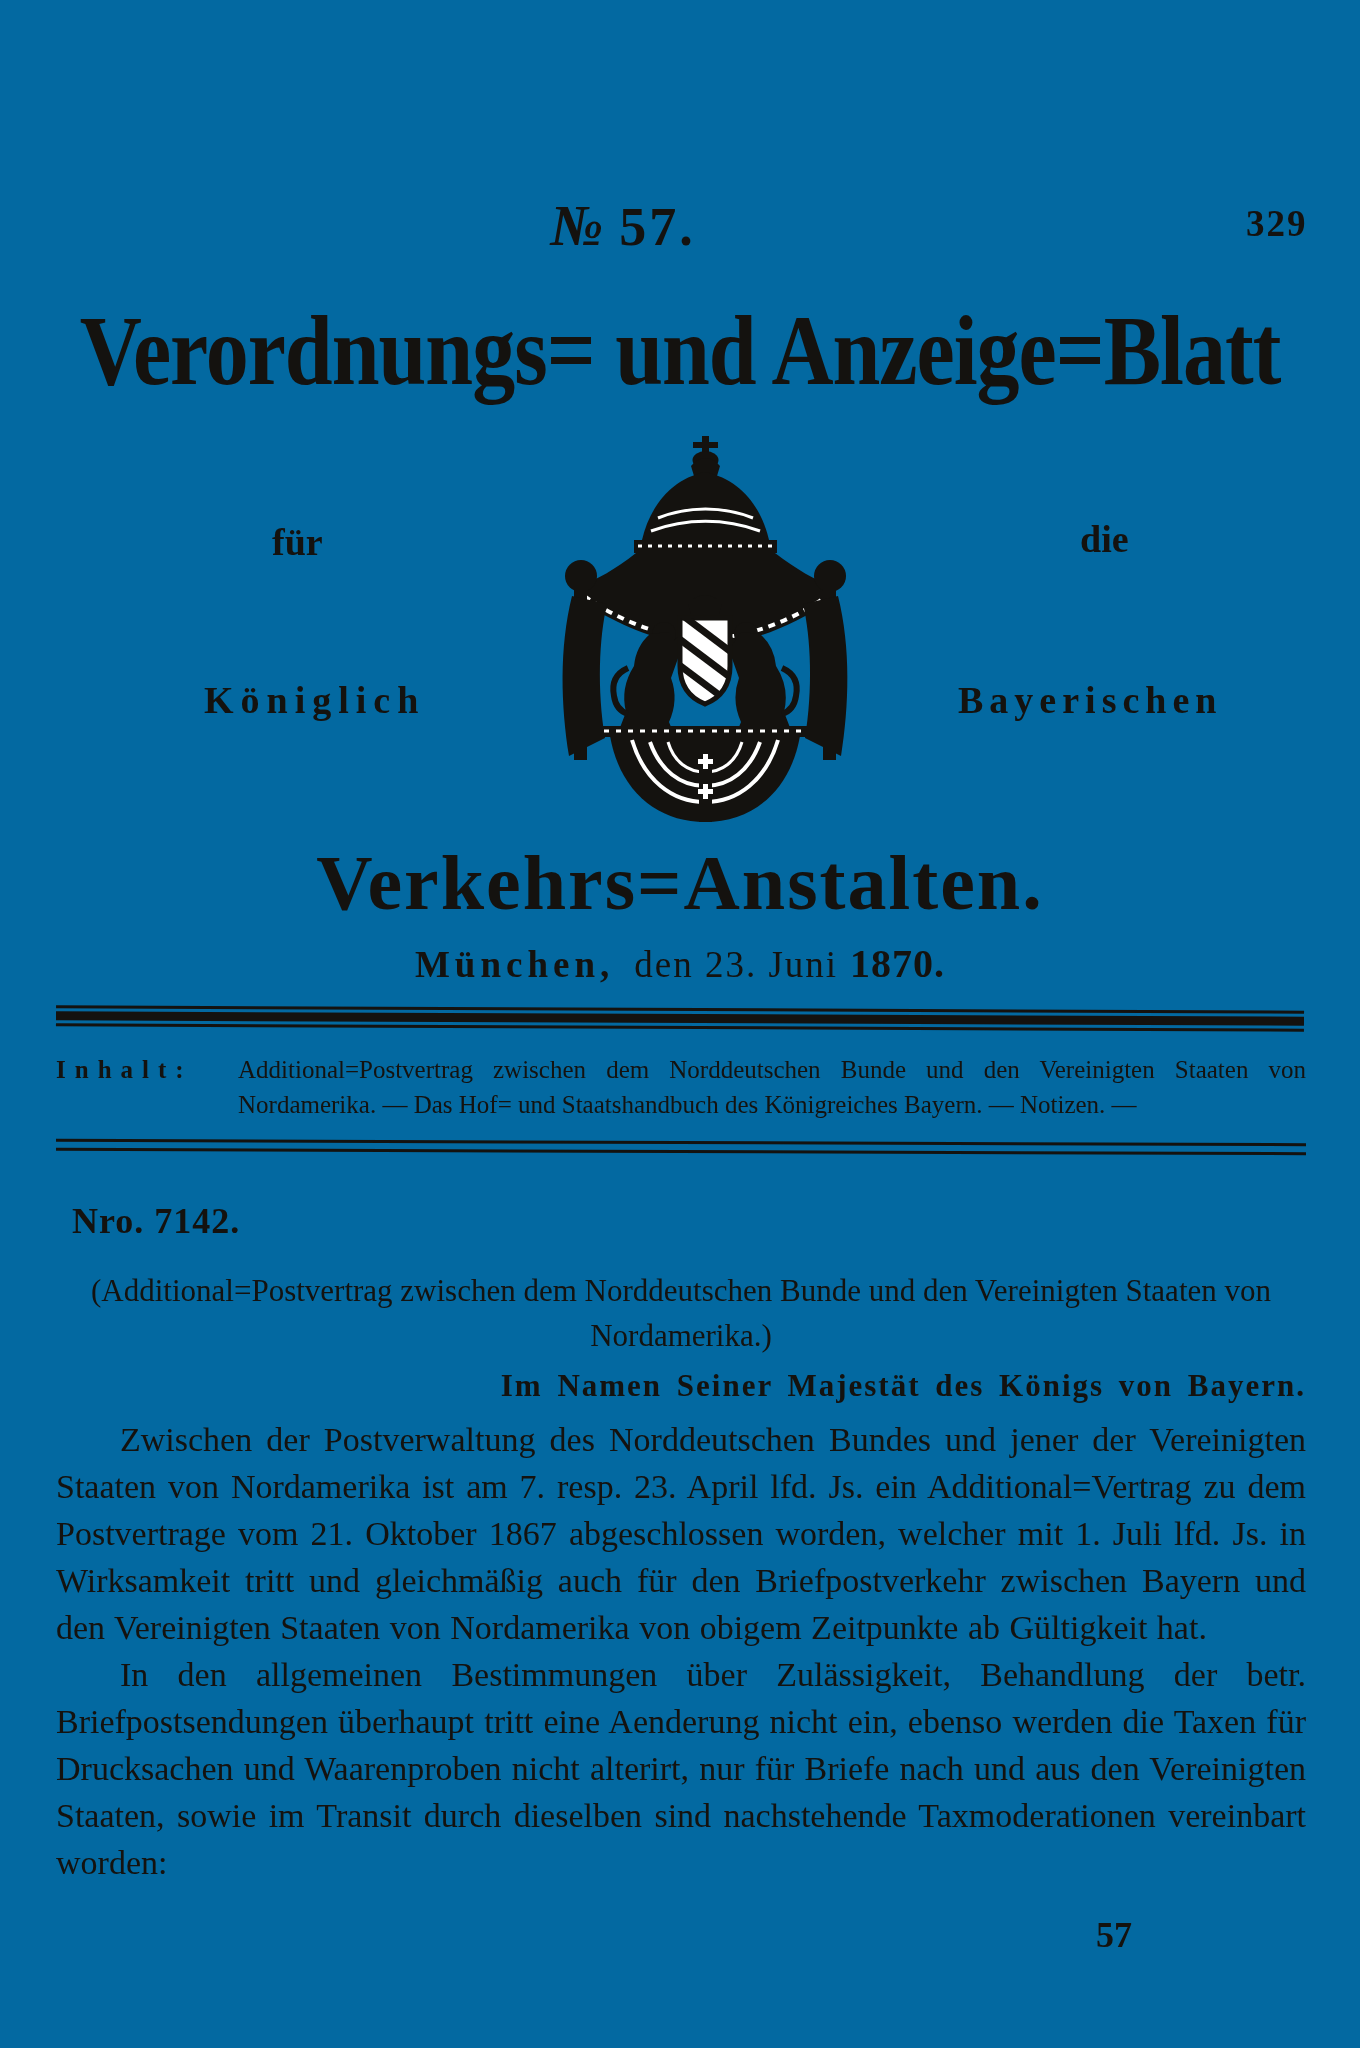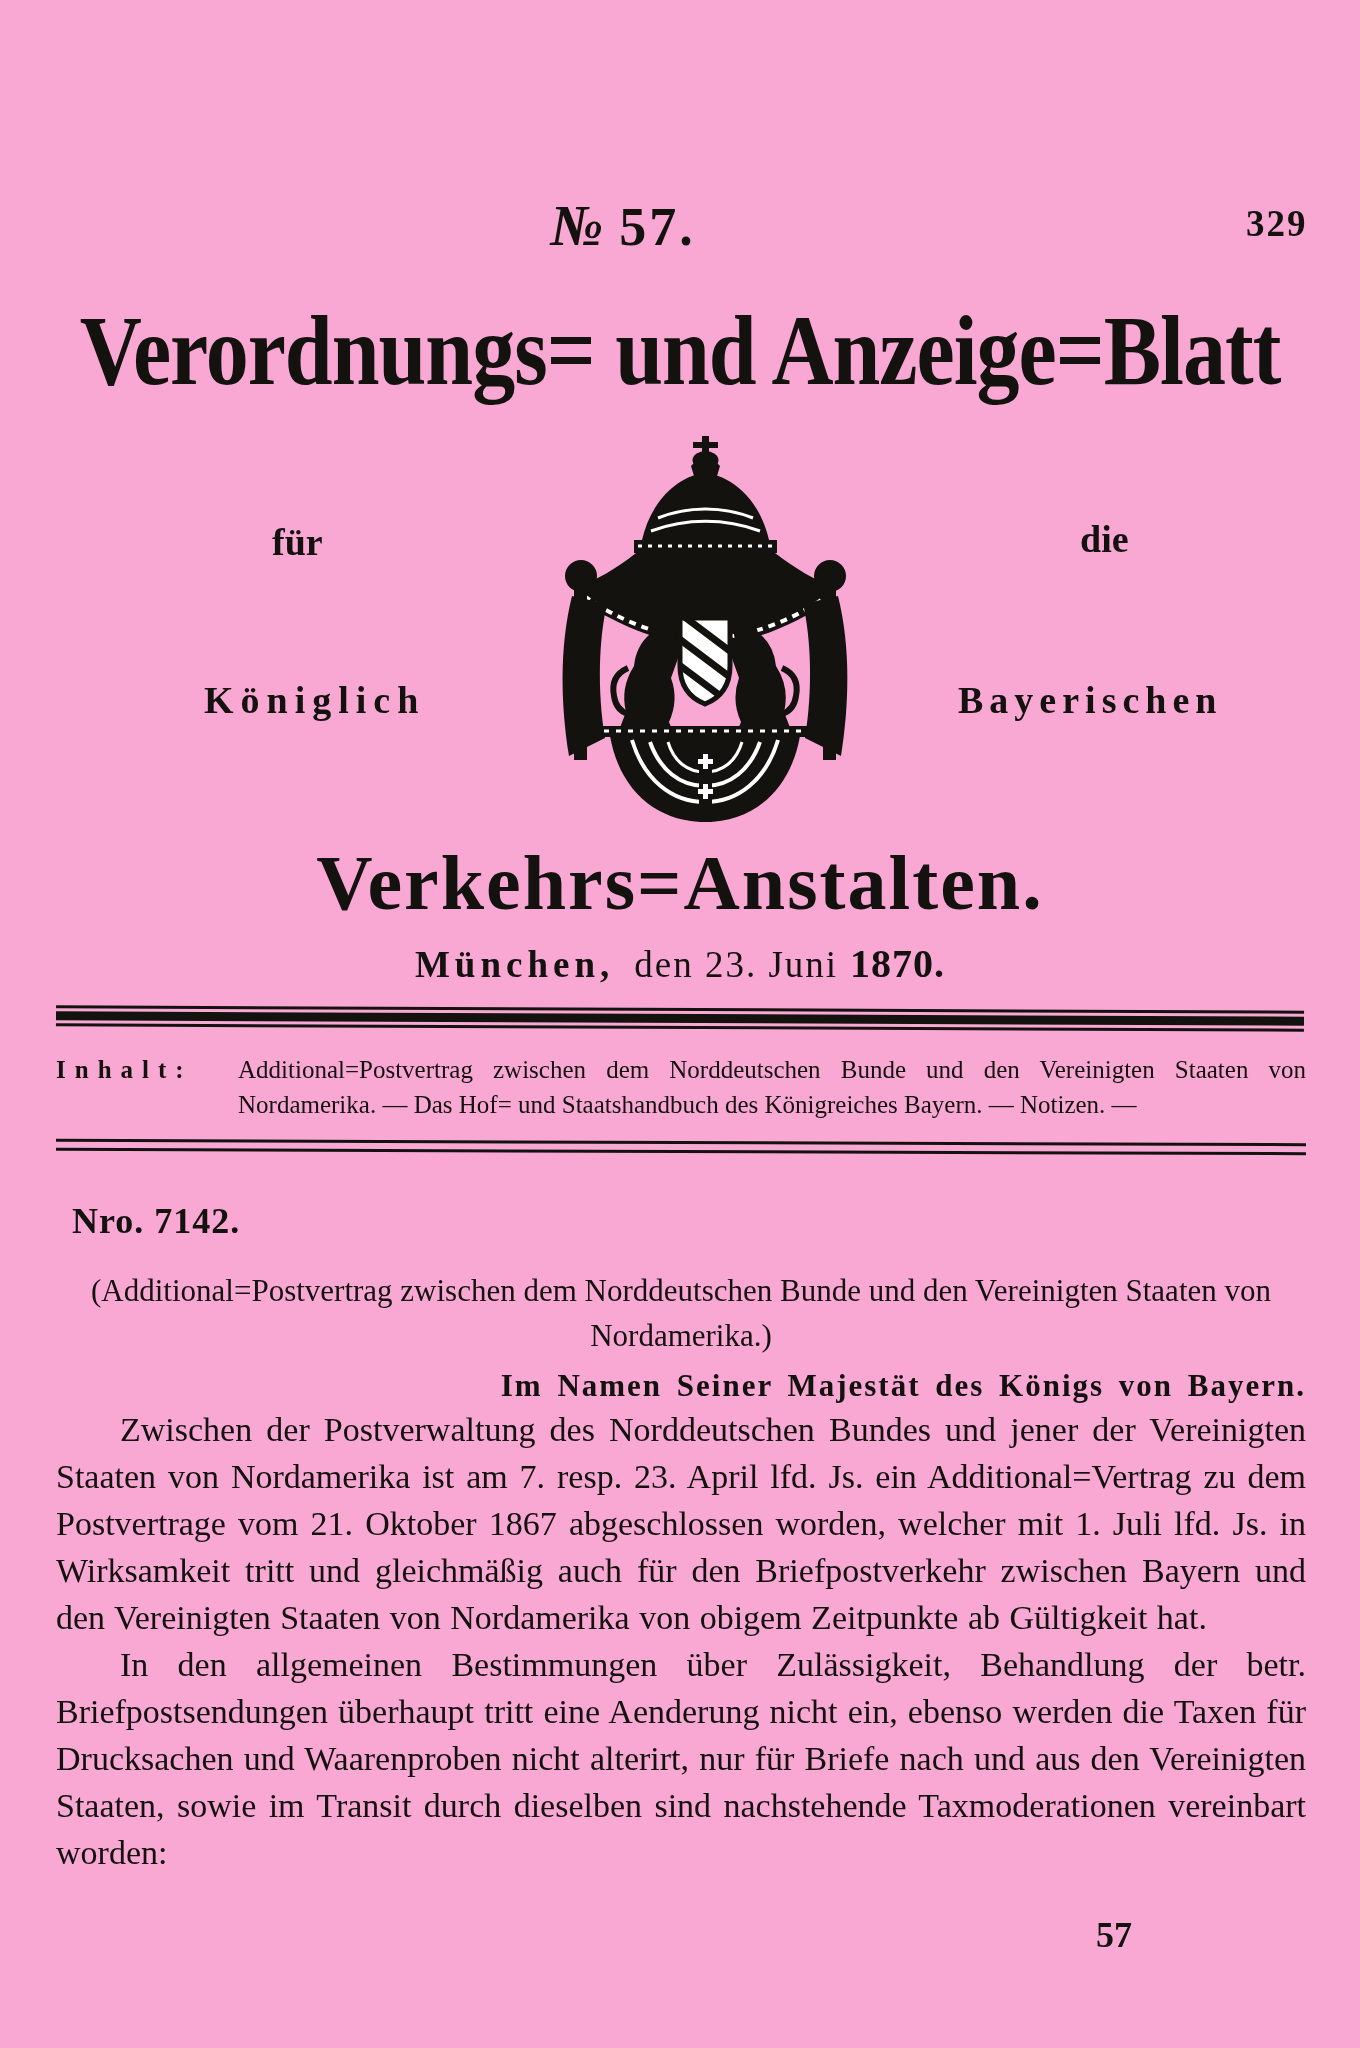--- a/index.html
+++ b/index.html
@@ -1,21 +1,21 @@
 <!DOCTYPE html>
 <html><head>
 <meta charset="utf-8">
 <style>
   * { margin:0; padding:0; box-sizing:border-box; }
   html,body { background:#d9d9d9; }
   body { font-family:"Liberation Serif","DejaVu Serif",serif; }
 
   .page {
     position:relative; width:1360px; height:2048px;
-    background:#f9a8d4; color:#14120f; margin:0 auto; overflow:hidden;
+    background:#0369a1; color:#14120f; margin:0 auto; overflow:hidden;
   }
 
   
   .issue-line {
     position:absolute; top:192px; left:0; width:1246px;
     text-align:center; font-size:54px; font-weight:700; white-space:nowrap;
   }
   .issue-line .no-sign { font-style:italic; font-size:58px; margin-right:16px; }
   .issue-line .no-num  { letter-spacing:3px; }
   .page-num {
@@ -76,21 +76,21 @@
   }
   .art-heading {
     margin-top:26px; text-align:center;
     font-size:31px; line-height:45px; padding:0 34px;
   }
   .art-invocation {
     margin-top:10px; text-align:right;
     font-size:31px; font-weight:700; letter-spacing:2px; word-spacing:5px;
   }
   .body-par {
-    margin-top:2px; font-size:34px; line-height:47px;
+    margin-top:12px; font-size:34px; line-height:47px;
     text-align:justify; text-indent:64px; word-spacing:1px;
   }
   .body-par + .body-par { margin-top:0; }
 
   .sheet-no {
     position:absolute; top:1914px; left:1096px;
     font-size:36px; font-weight:700;
   }
 </style>
 </head>

